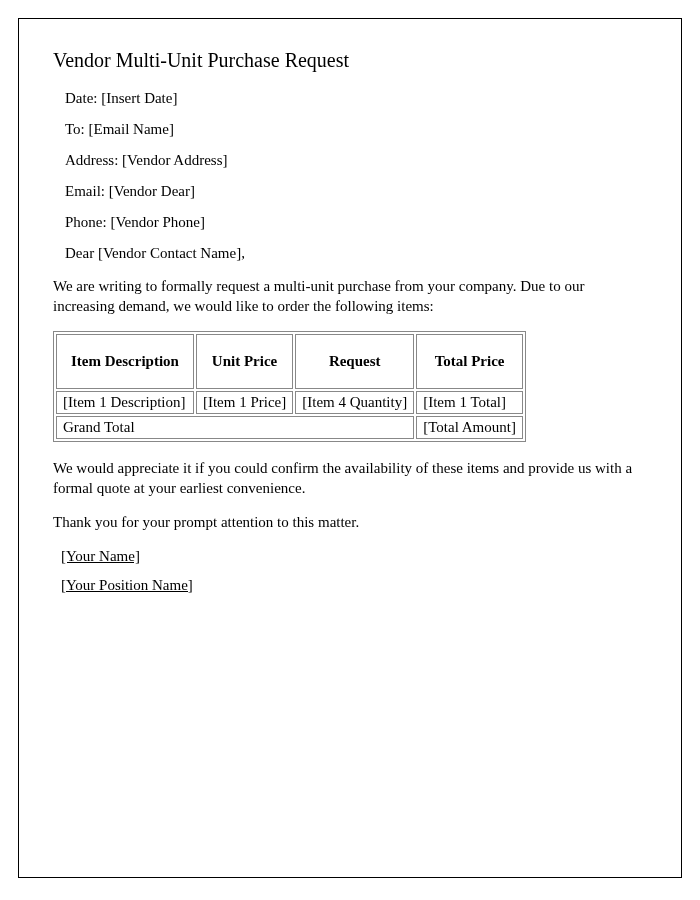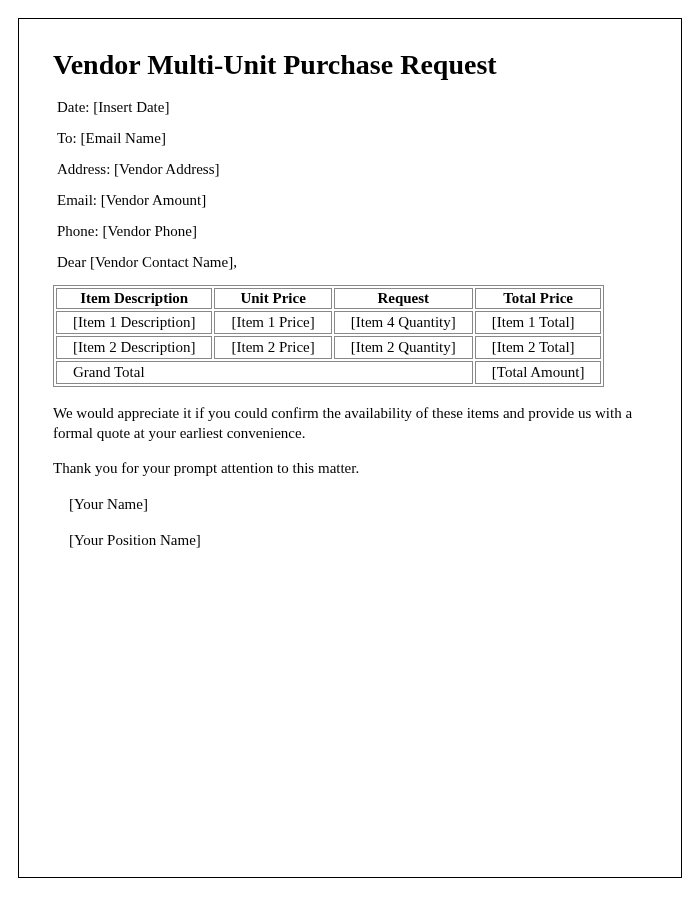--- a/index.html
+++ b/index.html
@@ -9,57 +9,57 @@
     font-family: "Times New Roman", Times, serif;
     background: #fff;
     width: 700px;
   }
   .page {
     border: 1px solid #000;
     padding: 26px 34px 40px 34px;
     min-height: 860px;
   }
   h1 {
-    font-size: 28px;
-    font-weight: bold;
+    font-size: 20px;
+    font-weight: normal;
     margin: 4px 0 18px 0;
   }
   p.field {
-    margin: 0 0 14px 4px;
+    margin: 0 0 14px 12px;
     font-size: 15px;
   }
   p.body {
     margin: 0 0 14px 0;
     font-size: 15px;
     line-height: 1.35;
   }
   table {
     border-collapse: separate;
     border-spacing: 2px;
     border: 1px solid #888;
     margin: 4px 0 16px 0;
     font-size: 15px;
   }
   th, td {
     border: 1px solid #888;
-    padding: 2px 16px;
+    padding: 2px 6px;
     text-align: left;
     white-space: nowrap;
   }
   th {
     font-weight: bold;
     text-align: center;
-    padding: 1px 14px;
+    padding: 18px 14px;
   }
   .sig-block {
     margin-top: 2px;
     font-size: 15px;
     line-height: 1.35;
   }
-  .sig-block div { margin: 16px; }
+  .sig-block div { margin: 8px; text-decoration: underline; }
 </style>
 </head>
 <body>
 
 <div class="page">
 
   <h1>Vendor Multi-Unit Purchase Request</h1>
 
   <p class="field">
     <span>Date:</span>
@@ -68,49 +68,44 @@
   <p class="field">
     <span>To:</span>
     <span>[Email Name]</span>
   </p>
   <p class="field">
     <span>Address:</span>
     <span>[Vendor Address]</span>
   </p>
   <p class="field">
     <span>Email:</span>
-    <span>[Vendor Amount]</span>
+    <span>[Vendor Dear]</span>
   </p>
   <p class="field">
     <span>Phone:</span>
     <span>[Vendor Phone]</span>
   </p>
 
   <p class="field">Dear [Vendor Contact Name],</p>
 
+  <p class="body">We are writing to formally request a multi-unit purchase from your company. Due to our increasing demand, we would like to order the following items:</p>
 
   <table>
     <tbody>
         <tr>
       <th>Item Description</th>
       <th>Unit Price</th>
       <th>Request</th>
       <th>Total Price</th>
     </tr>
     <tr>
       <td>[Item 1 Description]</td>
       <td>[Item 1 Price]</td>
       <td>[Item 4 Quantity]</td>
       <td>[Item 1 Total]</td>
-    </tr>
-    <tr>
-      <td>[Item 2 Description]</td>
-      <td>[Item 2 Price]</td>
-      <td>[Item 2 Quantity]</td>
-      <td>[Item 2 Total]</td>
     </tr>
     <tr>
       <td colspan="3">Grand Total</td>
       <td>[Total Amount]</td>
     </tr>
   </tbody>
     </table>
 
   <p class="body">We would appreciate it if you could confirm the availability of these items and provide us with a formal quote at your earliest convenience.</p>
   <p class="body">Thank you for your prompt attention to this matter.</p>

